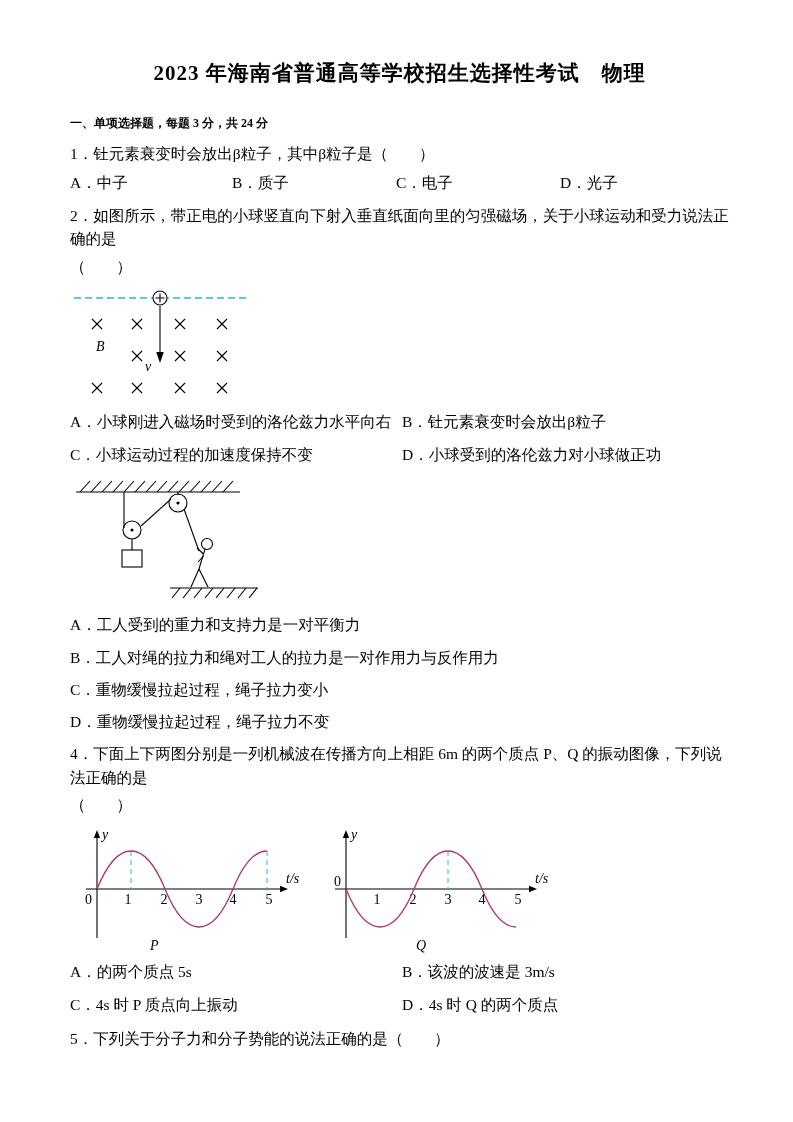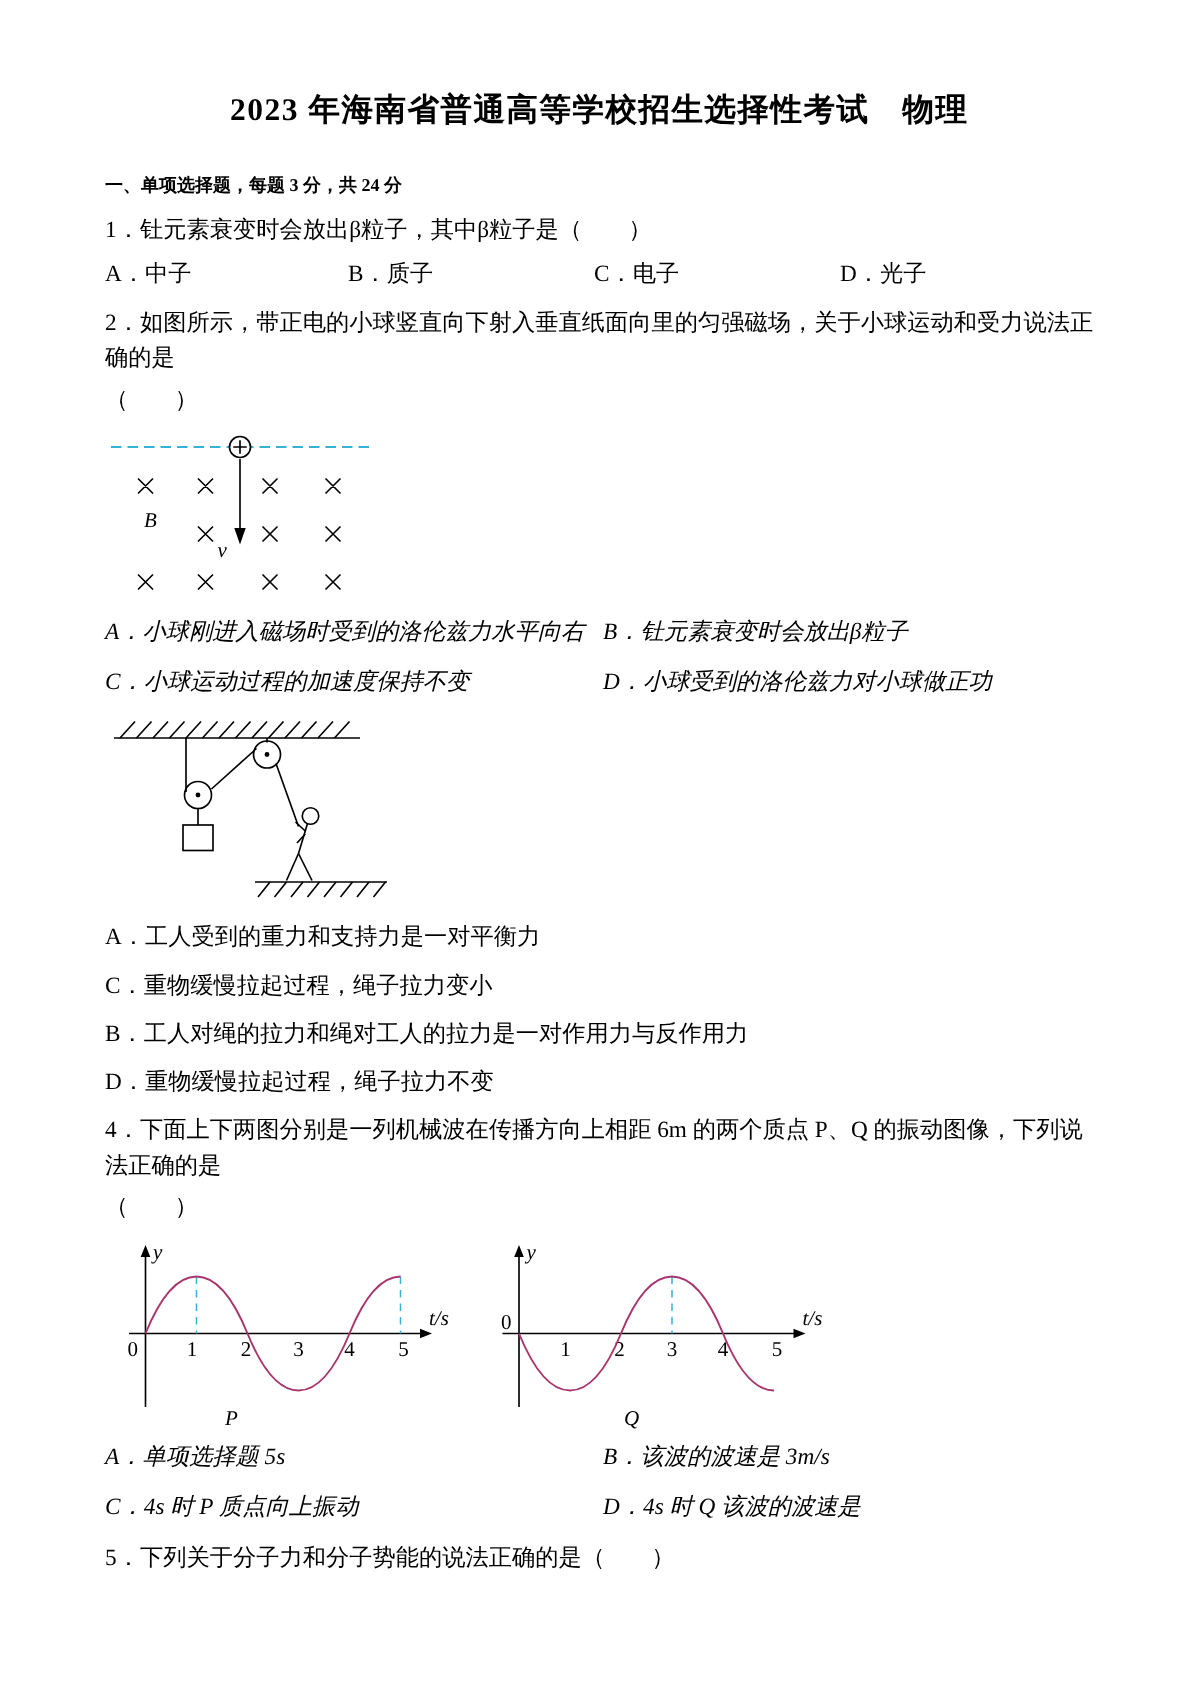--- a/index.html
+++ b/index.html
@@ -9,21 +9,21 @@
     font-family:"Liberation Serif","DejaVu Serif",serif;
     font-size:15.5px; line-height:1.5;
     padding:50px 64px 42px 70px; position:relative; overflow:hidden;
   }
   .title { text-align:center; font-weight:bold; font-size:21px; margin:8px 0 24px 0; letter-spacing:1px; }
   .section-head { font-weight:bold; font-size:12px; margin:0 0 10px 0; }
   .stem { margin:6px 0 4px 0; }
   .stem2 { margin:0 0 4px 0; }
   .q { margin-bottom:8px; }
   .opts-4 { display:grid; grid-template-columns:162px 164px 164px 1fr; margin:6px 0 10px 0; }
-  .opts-2 { display:grid; grid-template-columns:332px 1fr; row-gap:10px; margin:6px 0 10px 0;font-style:italic; }
+  .opts-2 { display:grid; grid-template-columns:332px 1fr; row-gap:10px; margin:6px 0 10px 0; }
   .opts-1 div { margin:9px 0;font-family:Liberation Serif, serif; }
   .fig { margin:6px 0 2px 2px; }
   .fig4-row { display:flex; gap:14px; margin:8px 0 2px 2px; align-items:flex-start; }
   svg { display:block; }
   svg text { font-family:"Liberation Serif","DejaVu Serif",serif; font-size:14px; fill:#000; }
   svg text.it { font-style:italic; }
   .stroke { stroke:#000; stroke-width:1.1; fill:none; }
   .dashed-cyan { stroke:#35b2d4; stroke-width:1.4; stroke-dasharray:7 4; fill:none; }
   .dashed-cyan-thin { stroke:#35b2d4; stroke-width:1; stroke-dasharray:5 4; fill:none; }
   .curve { stroke:#a8356c; stroke-width:1.3; fill:none; }
@@ -116,22 +116,22 @@
 
         <line class="stroke" x1="98" y1="112" x2="186" y2="112"></line>
         <path class="stroke" d="
           M108 112 L100 122 M119 112 L111 122 M130 112 L122 122 M141 112 L133 122
           M152 112 L144 122 M163 112 L155 122 M174 112 L166 122 M185 112 L177 122"></path>
       </svg>
     </div>
 
     <div class="opts-1">
       <div>A．工人受到的重力和支持力是一对平衡力</div>
+      <div>B．工人对绳的拉力和绳对工人的拉力是一对作用力与反作用力</div>
       <div>C．重物缓慢拉起过程，绳子拉力变小</div>
-      <div>B．工人对绳的拉力和绳对工人的拉力是一对作用力与反作用力</div>
       <div>D．重物缓慢拉起过程，绳子拉力不变</div>
     </div>
   </div>
 
   <div class="q">
     <div class="stem">4．下面上下两图分别是一列机械波在传播方向上相距 6m 的两个质点 P、Q 的振动图像，下列说法正确的是</div>
     <div class="stem2">（　　）</div>
 
     <div class="fig4-row">
 
@@ -166,24 +166,24 @@
         <text x="127" y="80" text-anchor="middle">3</text>
         <text x="161" y="80" text-anchor="middle">4</text>
         <text x="197" y="80" text-anchor="middle">5</text>
         <path class="dashed-cyan-thin" d="M127 27 L127 65"></path>
         <path class="curve" d="M25 65 C36 92 47 103 59 103 C71 103 82 92 93 65 C104 38 115 27 127 27 C139 27 150 38 161 65 C172 92 183 103 195 103"></path>
         <text class="it" x="95" y="126">Q</text>
       </svg>
     </div>
 
     <div class="opts-2">
-      <span>A．单项选择题 5s</span>
+      <span>A．的两个质点 5s</span>
       <span>B．该波的波速是 3m/s</span>
       <span>C．4s 时 P 质点向上振动</span>
-      <span>D．4s 时 Q 该波的波速是</span>
+      <span>D．4s 时 Q 的两个质点</span>
     </div>
   </div>
 
   <div class="q">
     <div class="stem">5．下列关于分子力和分子势能的说法正确的是（　　）</div>
   </div>
 
 </div>
 
 </body></html>

